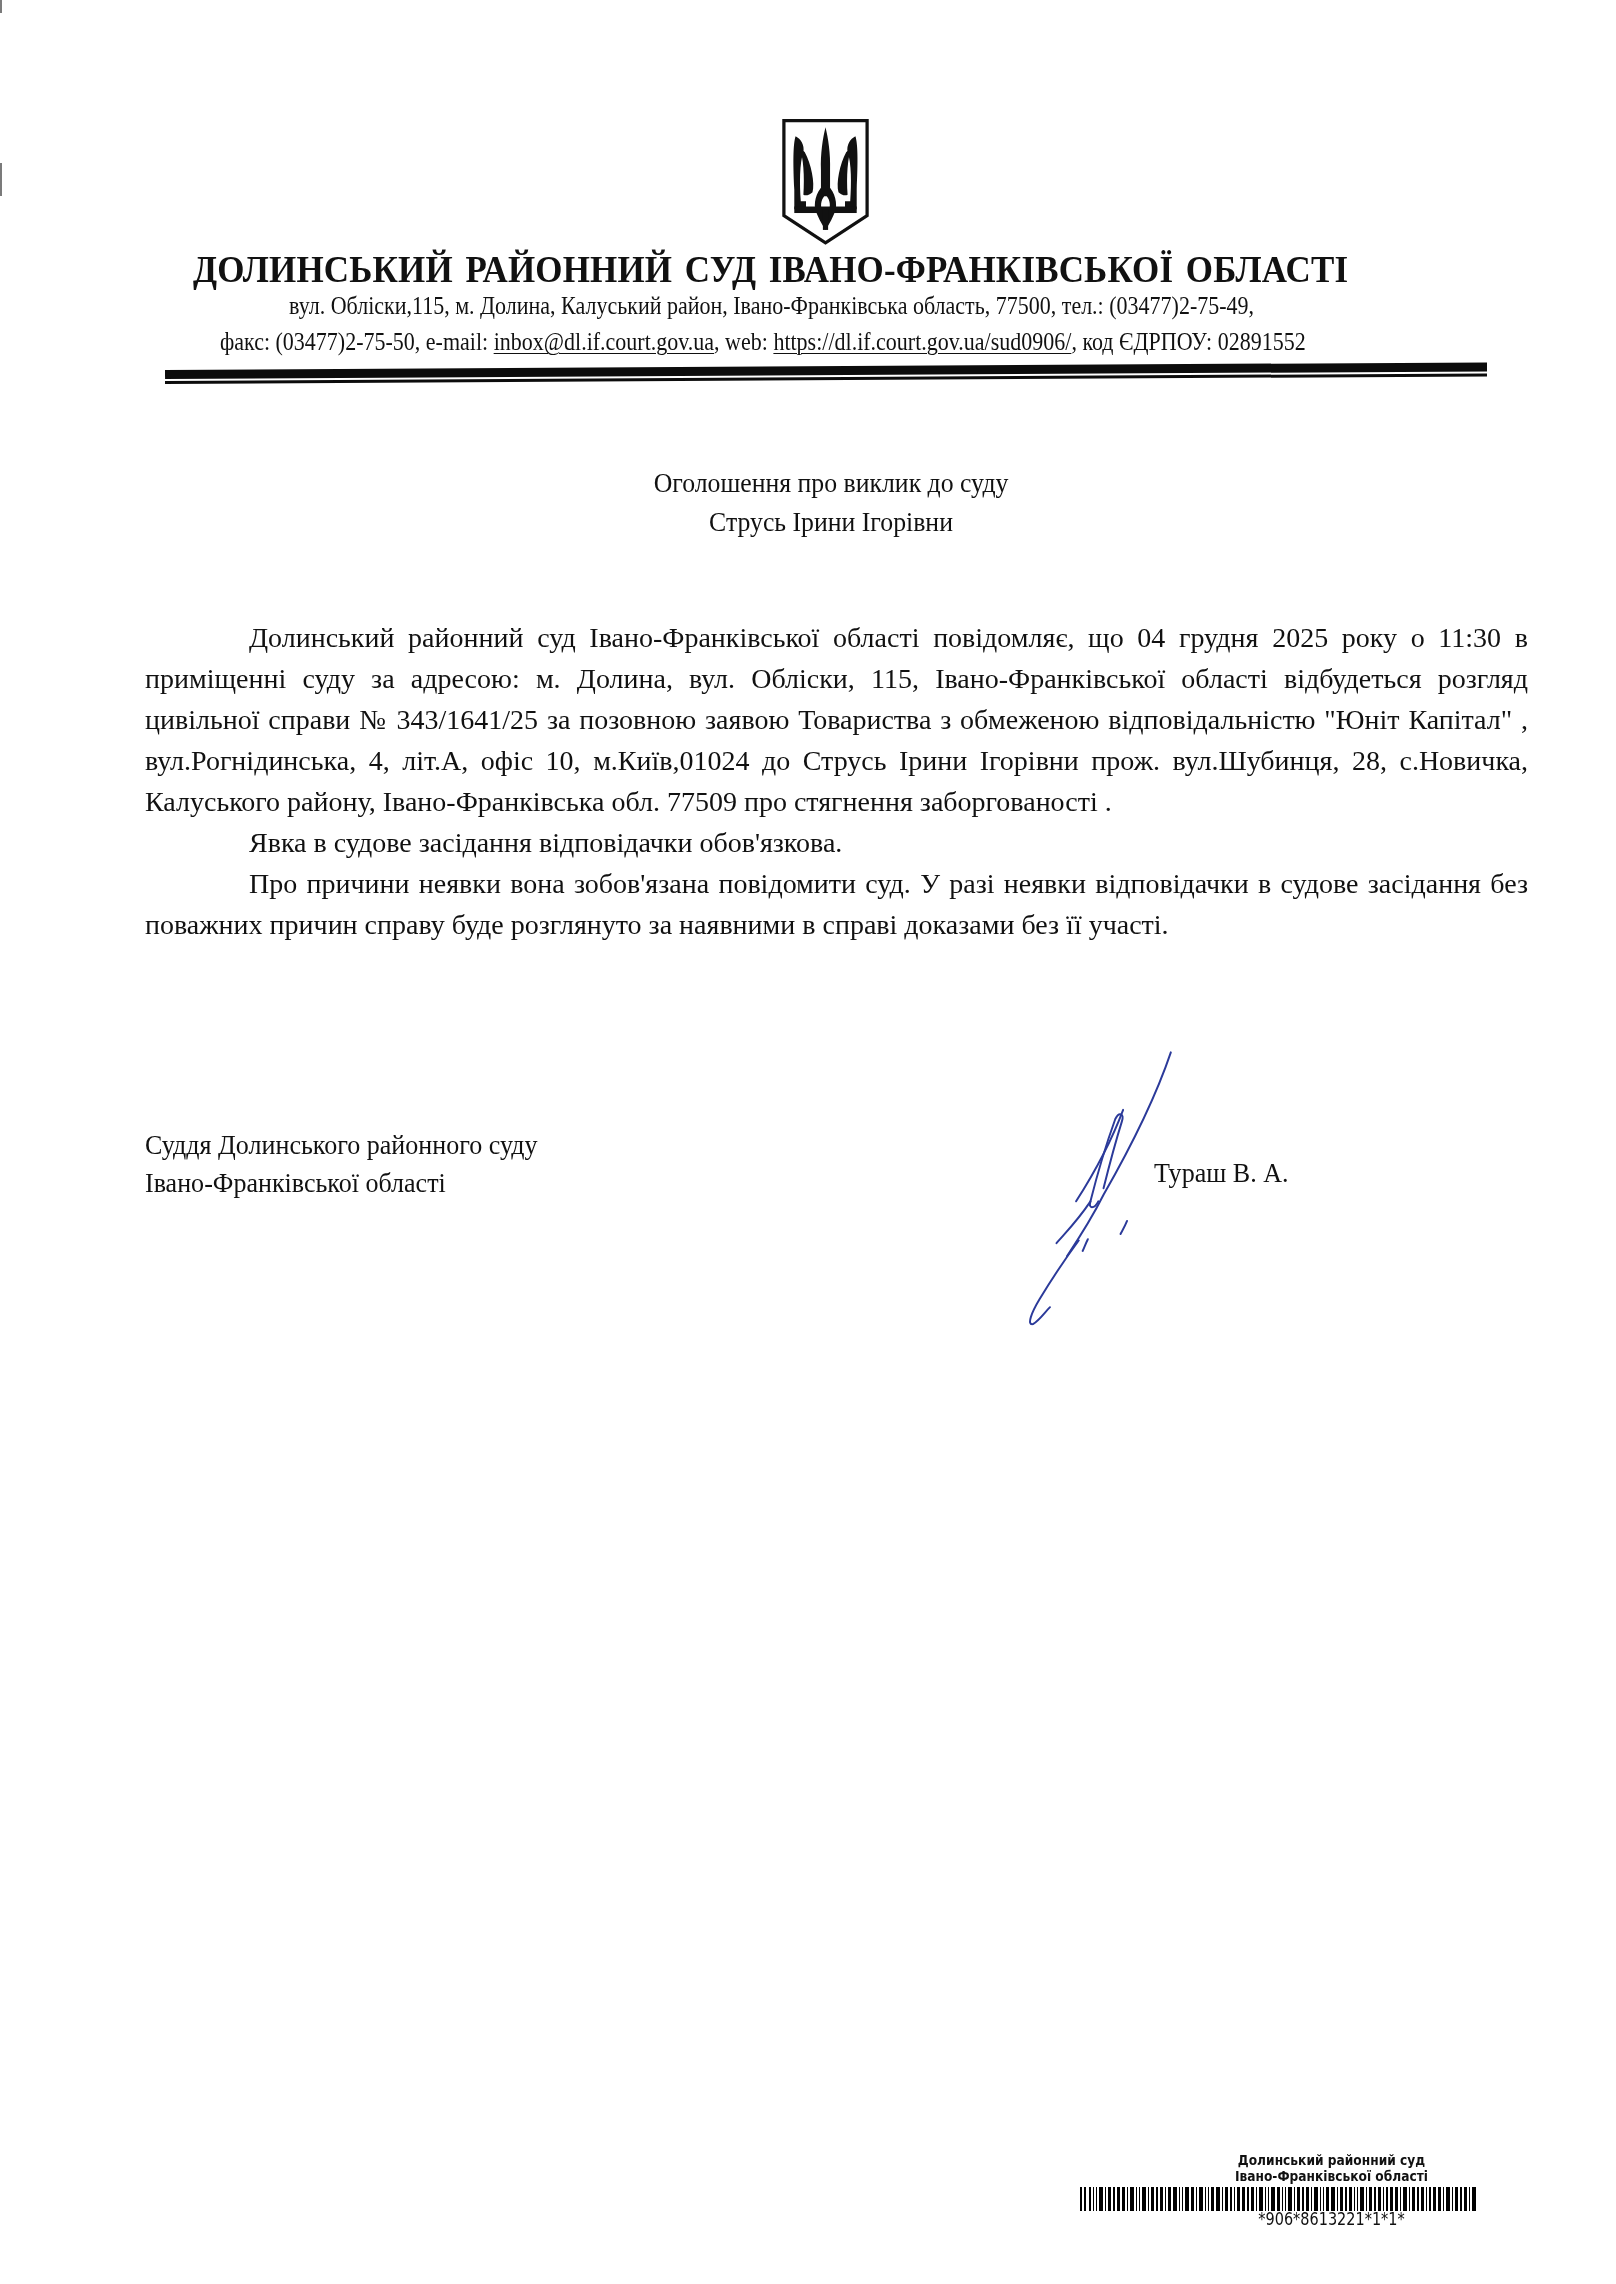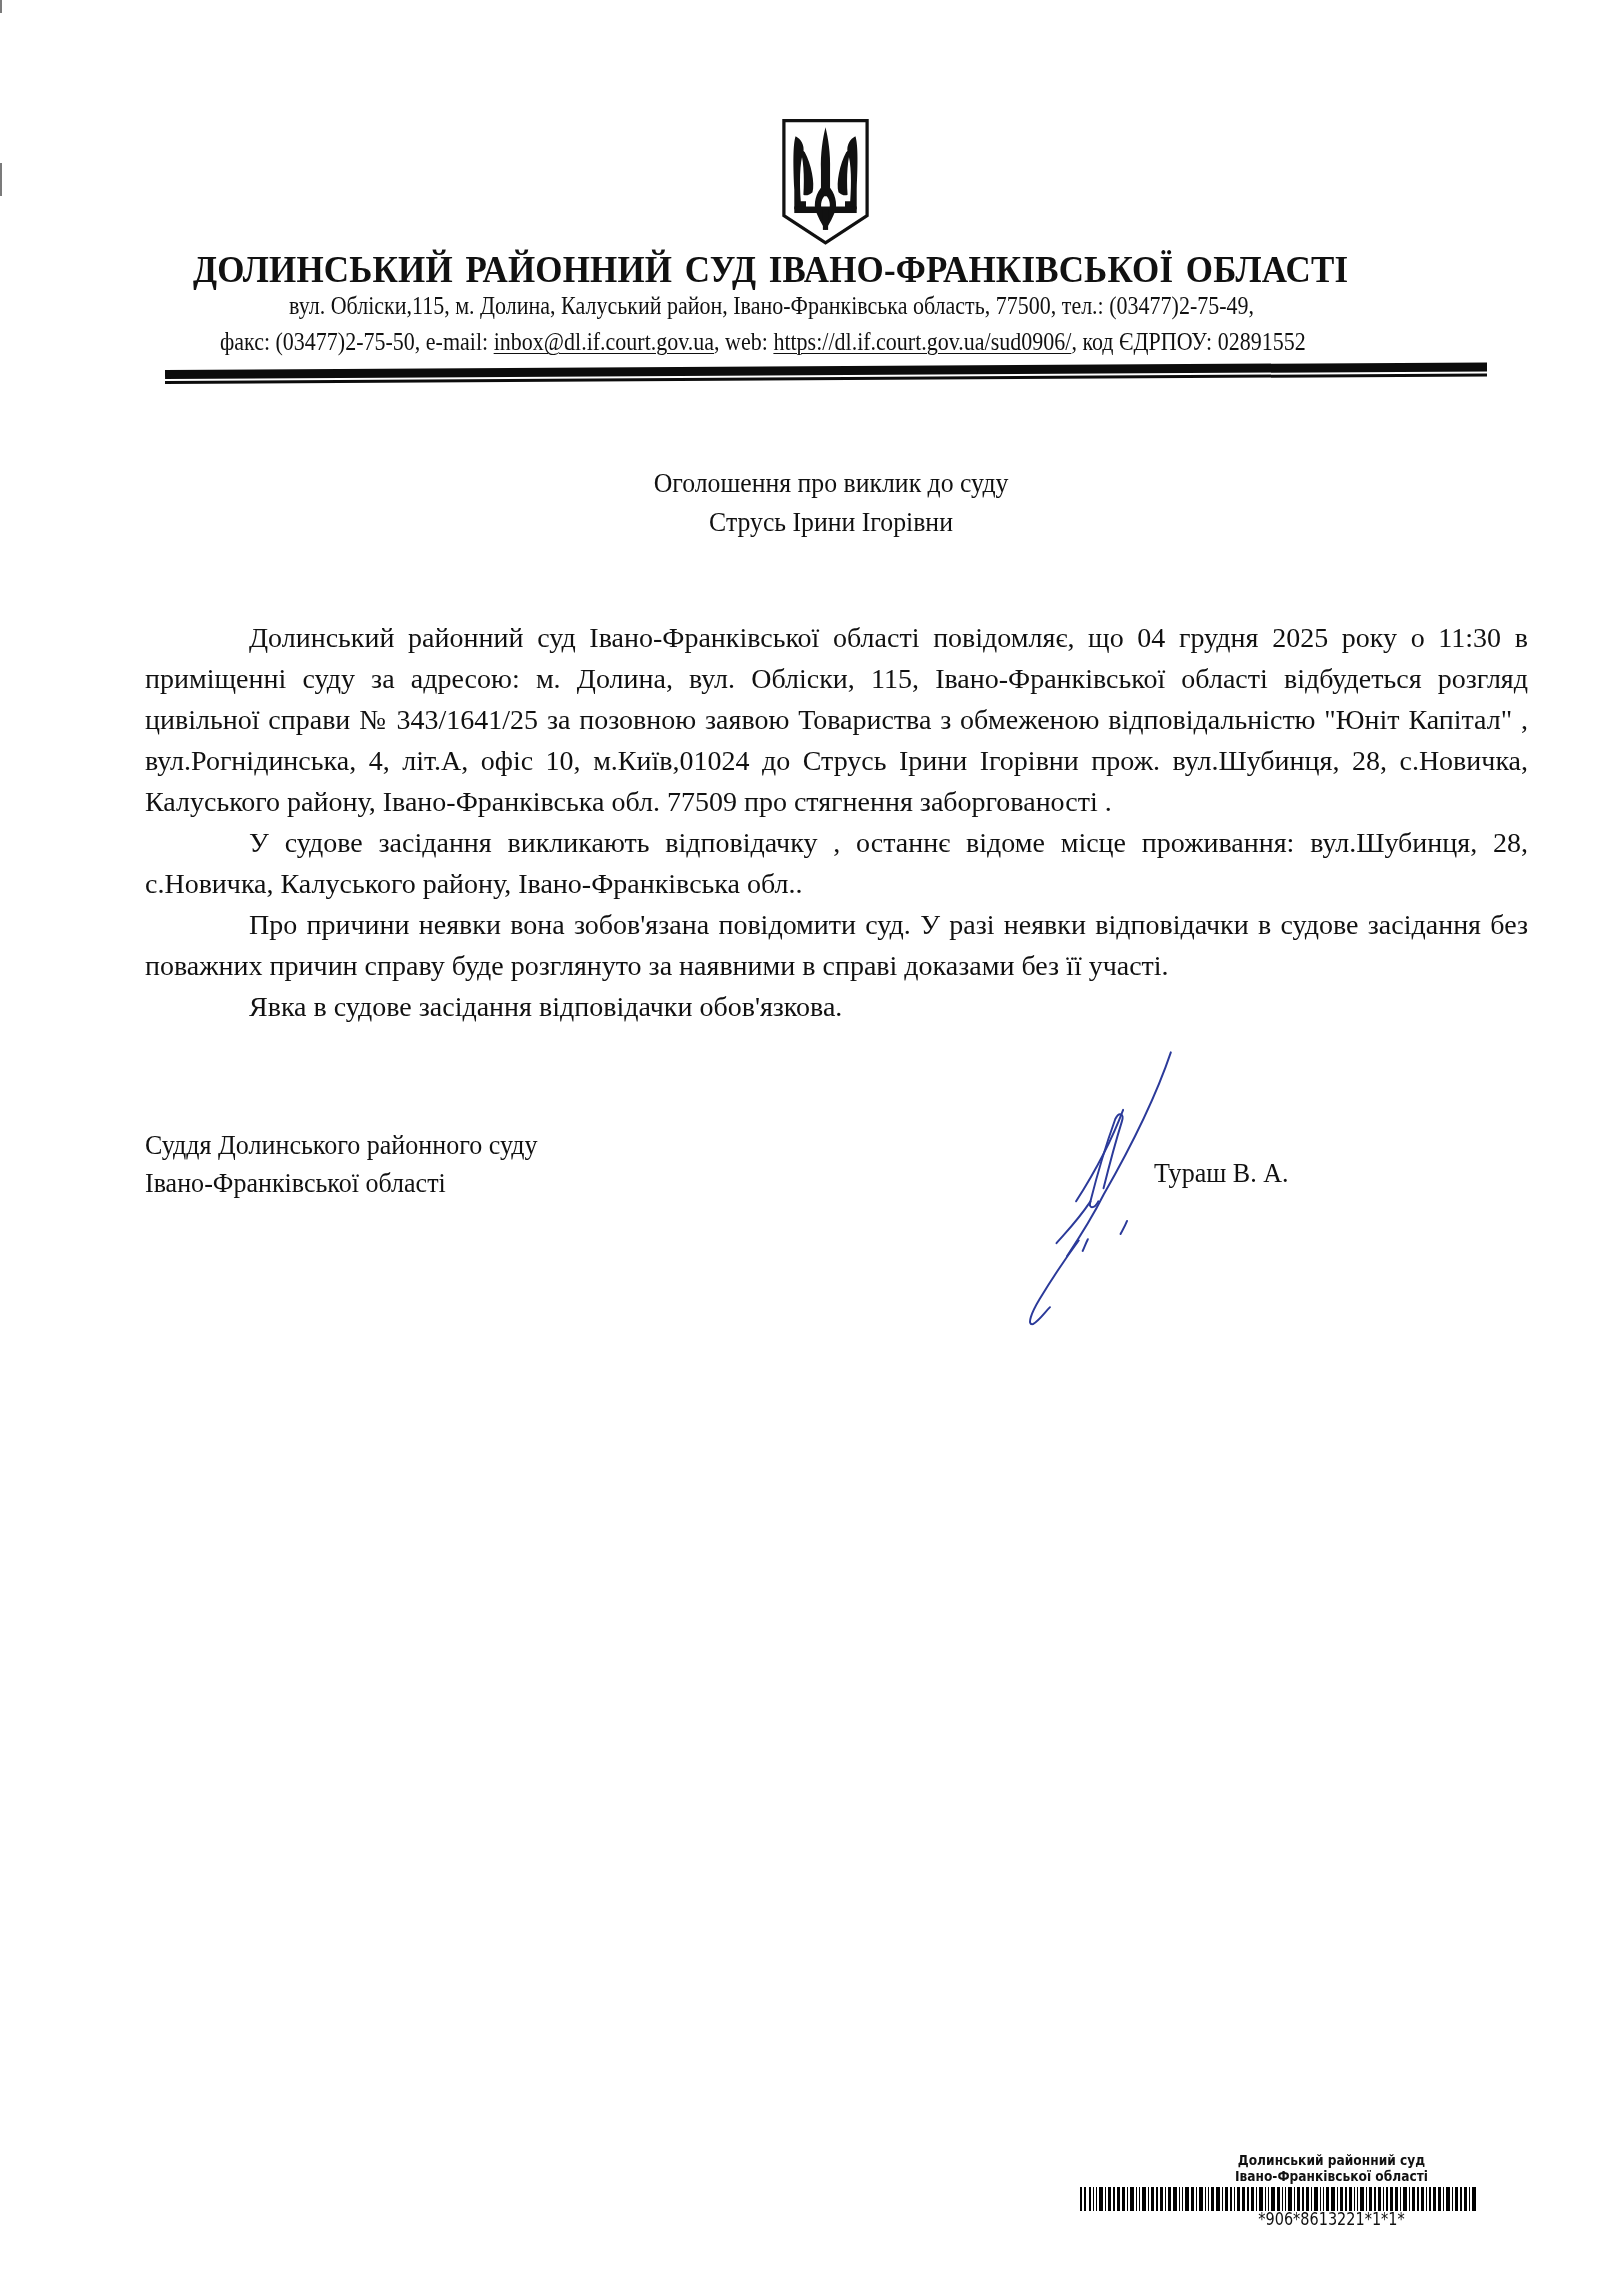--- a/index.html
+++ b/index.html
@@ -220,23 +220,22 @@
   </div>
 
   <div class="rule-thick"></div>
   <div class="rule-thin"></div>
 
   <div class="notice-title t1">Оголошення про виклик до суду</div>
   <div class="notice-title t2">Струсь Ірини Ігорівни</div>
 
   <div class="body-text">
     <p class="first">Долинський районний суд Івано-Франківської області повідомляє, що 04 грудня 2025 року о 11:30 в приміщенні суду за адресою: м. Долина, вул. Обліски, 115, Івано-Франківської області відбудеться розгляд цивільної справи № 343/1641/25 за позовною заявою Товариства з обмеженою відповідальністю "Юніт Капітал" , вул.Рогнідинська, 4, літ.А, офіс  10, м.Київ,01024 до Струсь Ірини Ігорівни прож. вул.Шубинця, 28, с.Новичка, Калуського району, Івано-Франківська обл. 77509 про стягнення заборгованості .</p>
-    <p>У судове засідання викликають відповідачку , останнє відоме місце проживання: вул.Шубинця, 28, с.Новичка, Калуського району, Івано-Франківська обл..</p>
+    <p>Явка в судове засідання відповідачки  обов'язкова.</p>
     <p>Про причини неявки вона зобов'язана повідомити суд. У разі неявки відповідачки в судове засідання без поважних причин справу буде розглянуто за наявними в справі доказами без її участі.</p>
-    <p>Явка в судове засідання відповідачки  обов'язкова.</p>
   </div>
 
   <div class="sign-left">
     <div>Суддя Долинського районного суду</div>
     <div>Івано-Франківської області</div>
   </div>
 
   <svg class="signature" viewBox="0 0 300 450" xmlns="http://www.w3.org/2000/svg">
     <g fill="none" stroke="#2b3a9a" stroke-width="3" stroke-linecap="round" stroke-linejoin="round">
       <path d="M263 22 C240 90 200 170 160 240 C140 280 120 310 104 334"></path>

